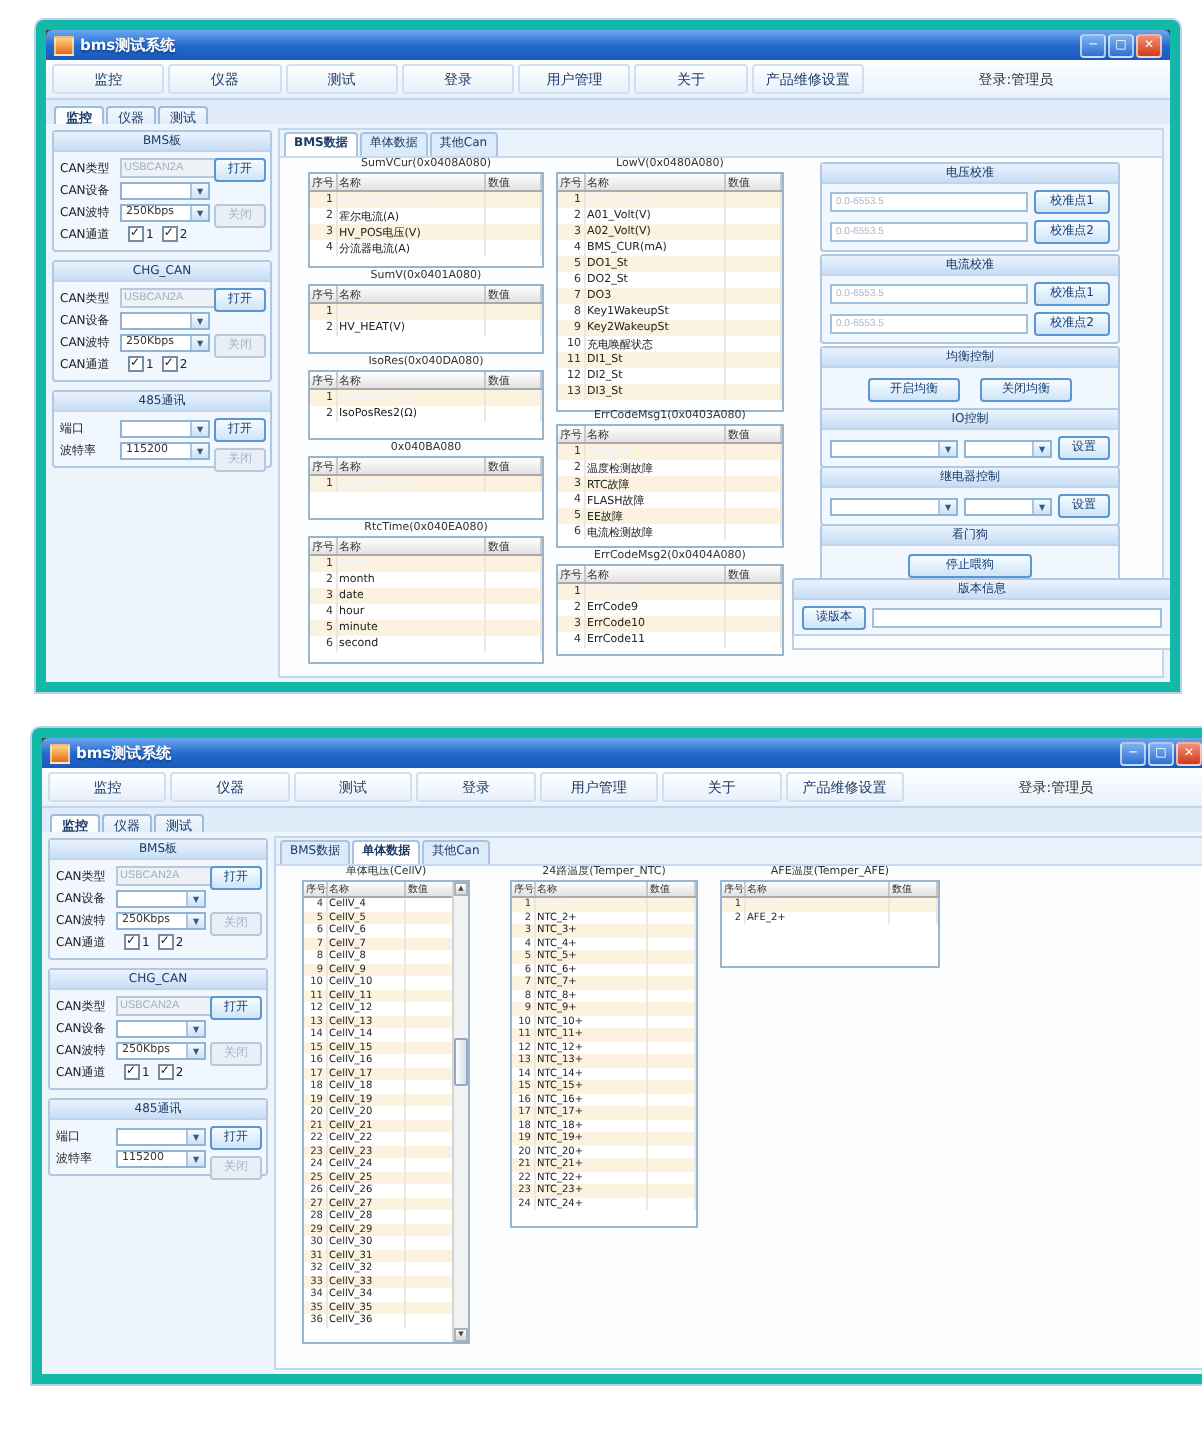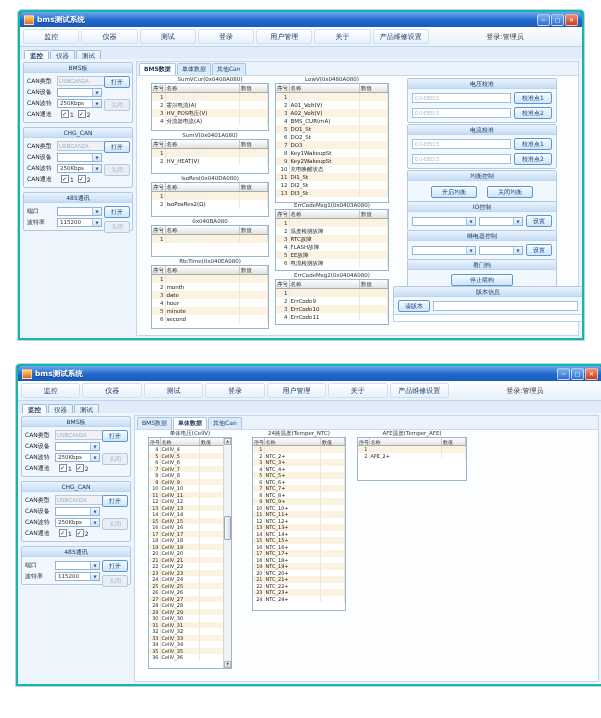--- a/index.html
+++ b/index.html
@@ -1,17 +1,17 @@
 <!DOCTYPE html>
 <html><head>
 <meta charset="utf-8">
 <style>
   html,body{margin:0;padding:0;width:601px;height:718px;background:#fff;overflow:hidden;
     font-family:"DejaVu Sans","Liberation Sans",sans-serif;}
-  .window{position:absolute;background:#404040;border:2px solid #14b8a6;border-radius:4px 4px 0 0;
+  .window{position:absolute;background:#404040;border:5px solid #14b8a6;border-radius:4px 4px 0 0;
     box-shadow:0 0 0 1px #b8d2ee;overflow:hidden;}
   
   .titlebar{height:15px;background:linear-gradient(#6aa8f0,#2268cc 55%,#1a5abc);display:flex;
     align-items:center;padding:0 4px;border-radius:3px 3px 0 0;}
   .title-icon{width:8px;height:8px;background:linear-gradient(#ffd27a,#e06a1a);border:1px solid rgba(255,255,255,.5);
     margin-right:3px;flex:none;}
   .title-text{color:#fff;font-size:7.5px;font-weight:bold;text-shadow:0 1px 1px rgba(10,40,90,.6);flex:1;
     white-space:nowrap;overflow:hidden;}
   .winbtns{display:flex;gap:1px;}
   .wbtn{width:11px;height:10px;border:1px solid rgba(255,255,255,.6);border-radius:2px;

